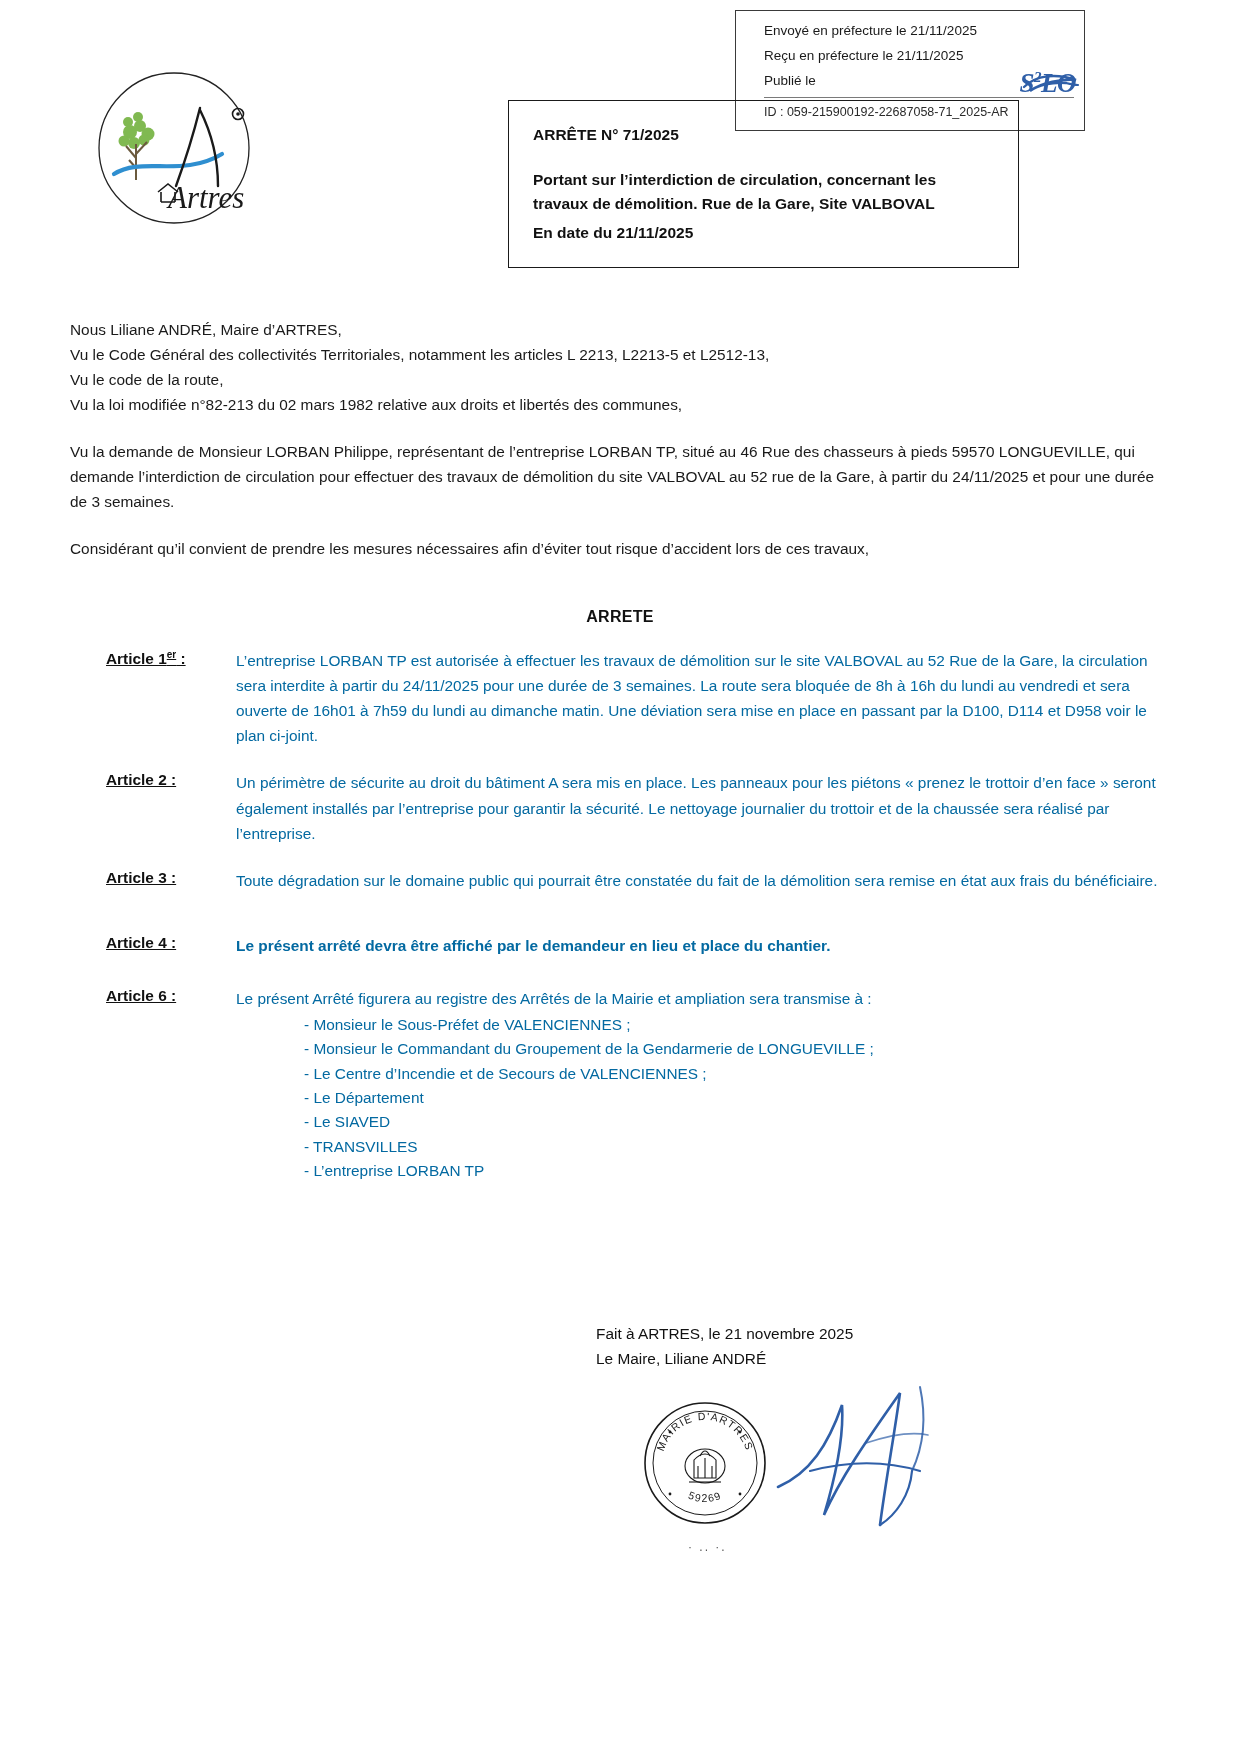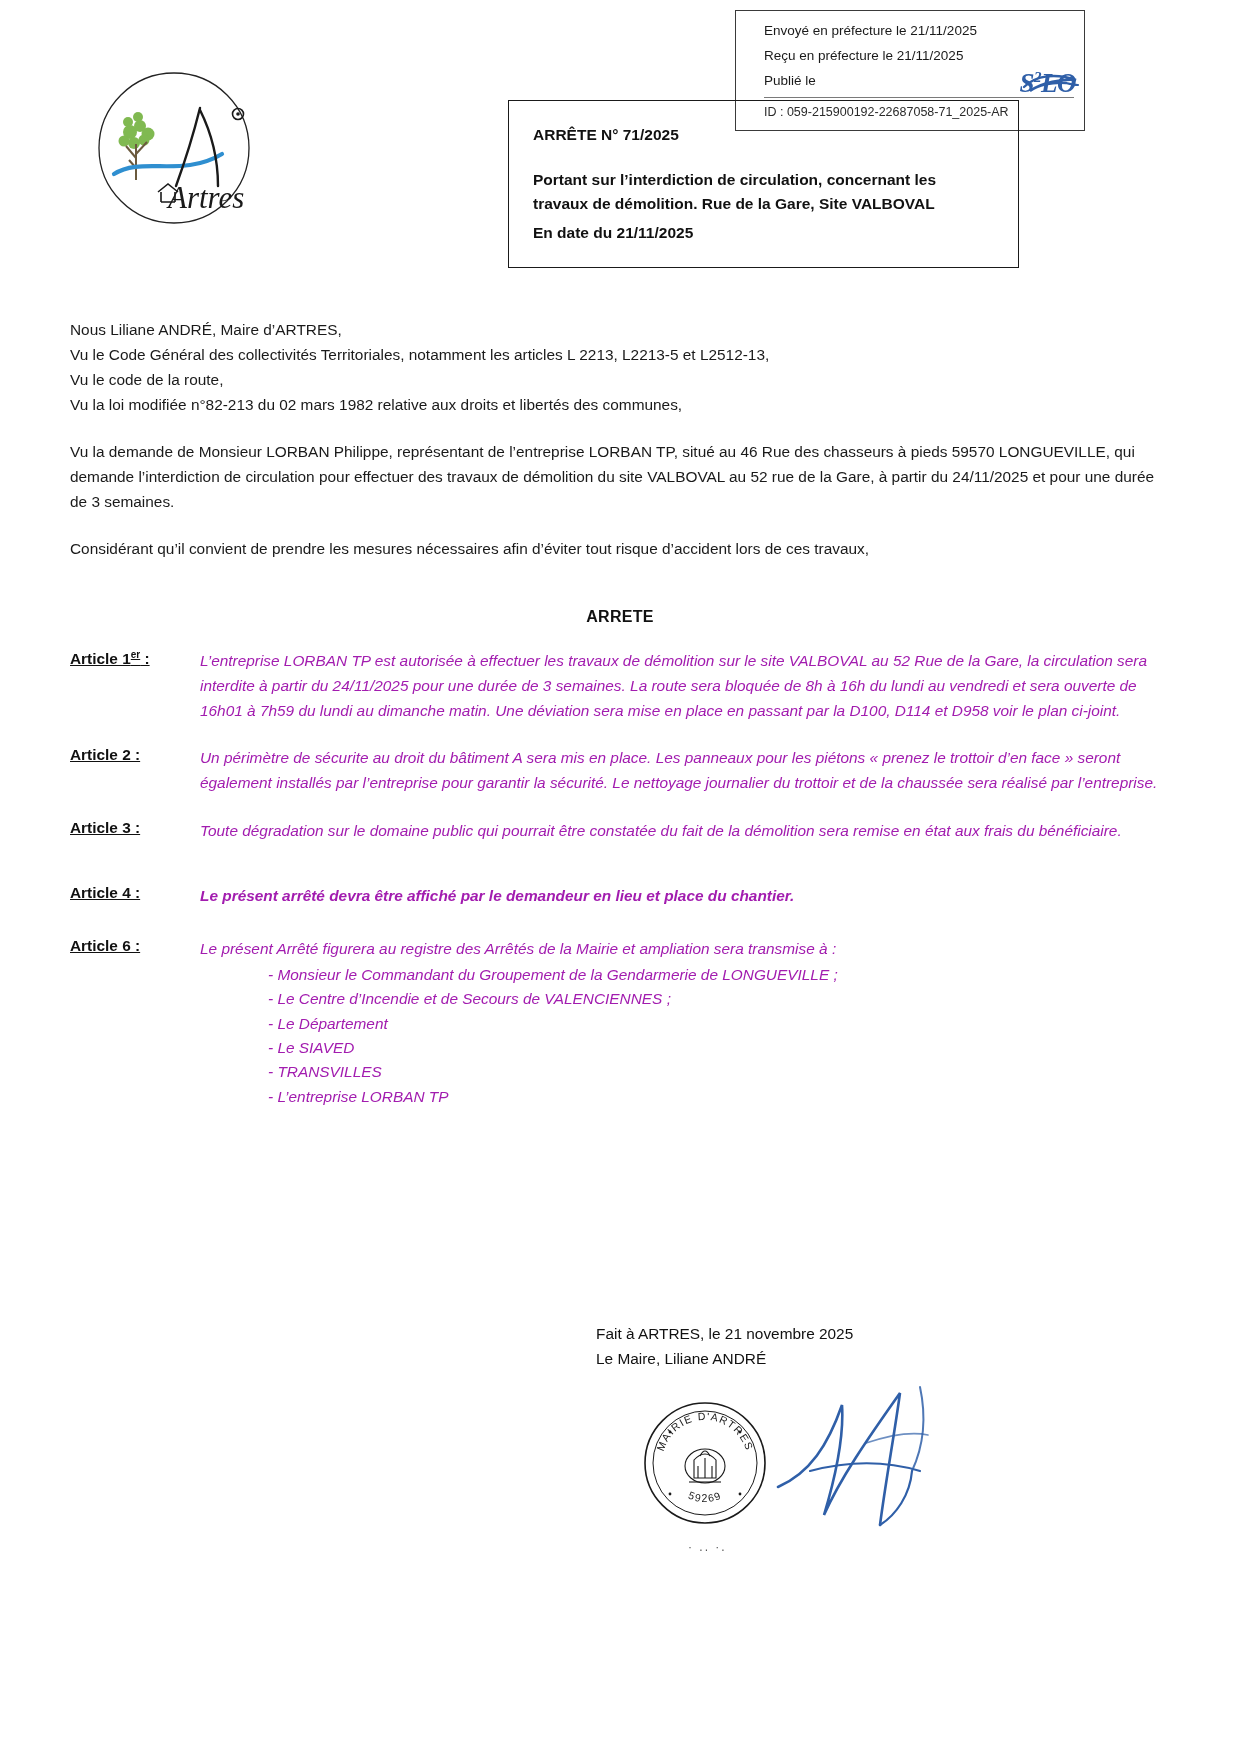--- a/index.html
+++ b/index.html
@@ -131,41 +131,41 @@
   
   .articles {
     position: absolute;
     left: 70px;
     top: 648px;
     width: 1110px;
   }
   .article-row {
     display: flex;
     margin-bottom: 22px;
+    margin-left: 36px;
   }
   .article-label {
     width: 130px;
     flex: 0 0 130px;
     font-size: 15.4px;
     font-weight: bold;
     text-decoration: underline;
     padding-top: 1px;
     white-space: nowrap;
   }
   .article-label sup {
     font-size: 10px;
     vertical-align: super;
     text-decoration: underline;
   }
   .article-body {
     flex: 1;
     font-size: 15.4px;
     line-height: 1.63;
-    color: #a21caf;
-    font-style: italic;
+    color: #0369a1;
   }
   .article-body.bold {
     font-weight: bold;
   }
   .recipients {
     margin: 2px 0 0 68px;
     padding: 0;
     list-style: none;
   }
   .recipients li {
@@ -302,20 +302,21 @@
     <div class="article-label">Article 4 :</div>
     <div class="article-body bold">Le présent arrêté devra être affiché par le demandeur en lieu et place du chantier.</div>
   </div>
 
 
   <div class="article-row" style="margin-top:28px;">
     <div class="article-label">Article 6 :</div>
     <div class="article-body">
       <span>Le présent Arrêté figurera au registre des Arrêtés de la Mairie et ampliation sera transmise à :</span>
       <ul class="recipients">
+        <li>- Monsieur le Sous-Préfet de VALENCIENNES ;</li>
         <li>- Monsieur le Commandant du Groupement de la Gendarmerie de LONGUEVILLE ;</li>
         <li>- Le Centre d’Incendie et de Secours de VALENCIENNES ;</li>
         <li>- Le Département</li>
         <li>- Le SIAVED</li>
         <li>- TRANSVILLES</li>
         <li>- L’entreprise LORBAN TP</li>
       </ul>
     </div>
   </div>
 

